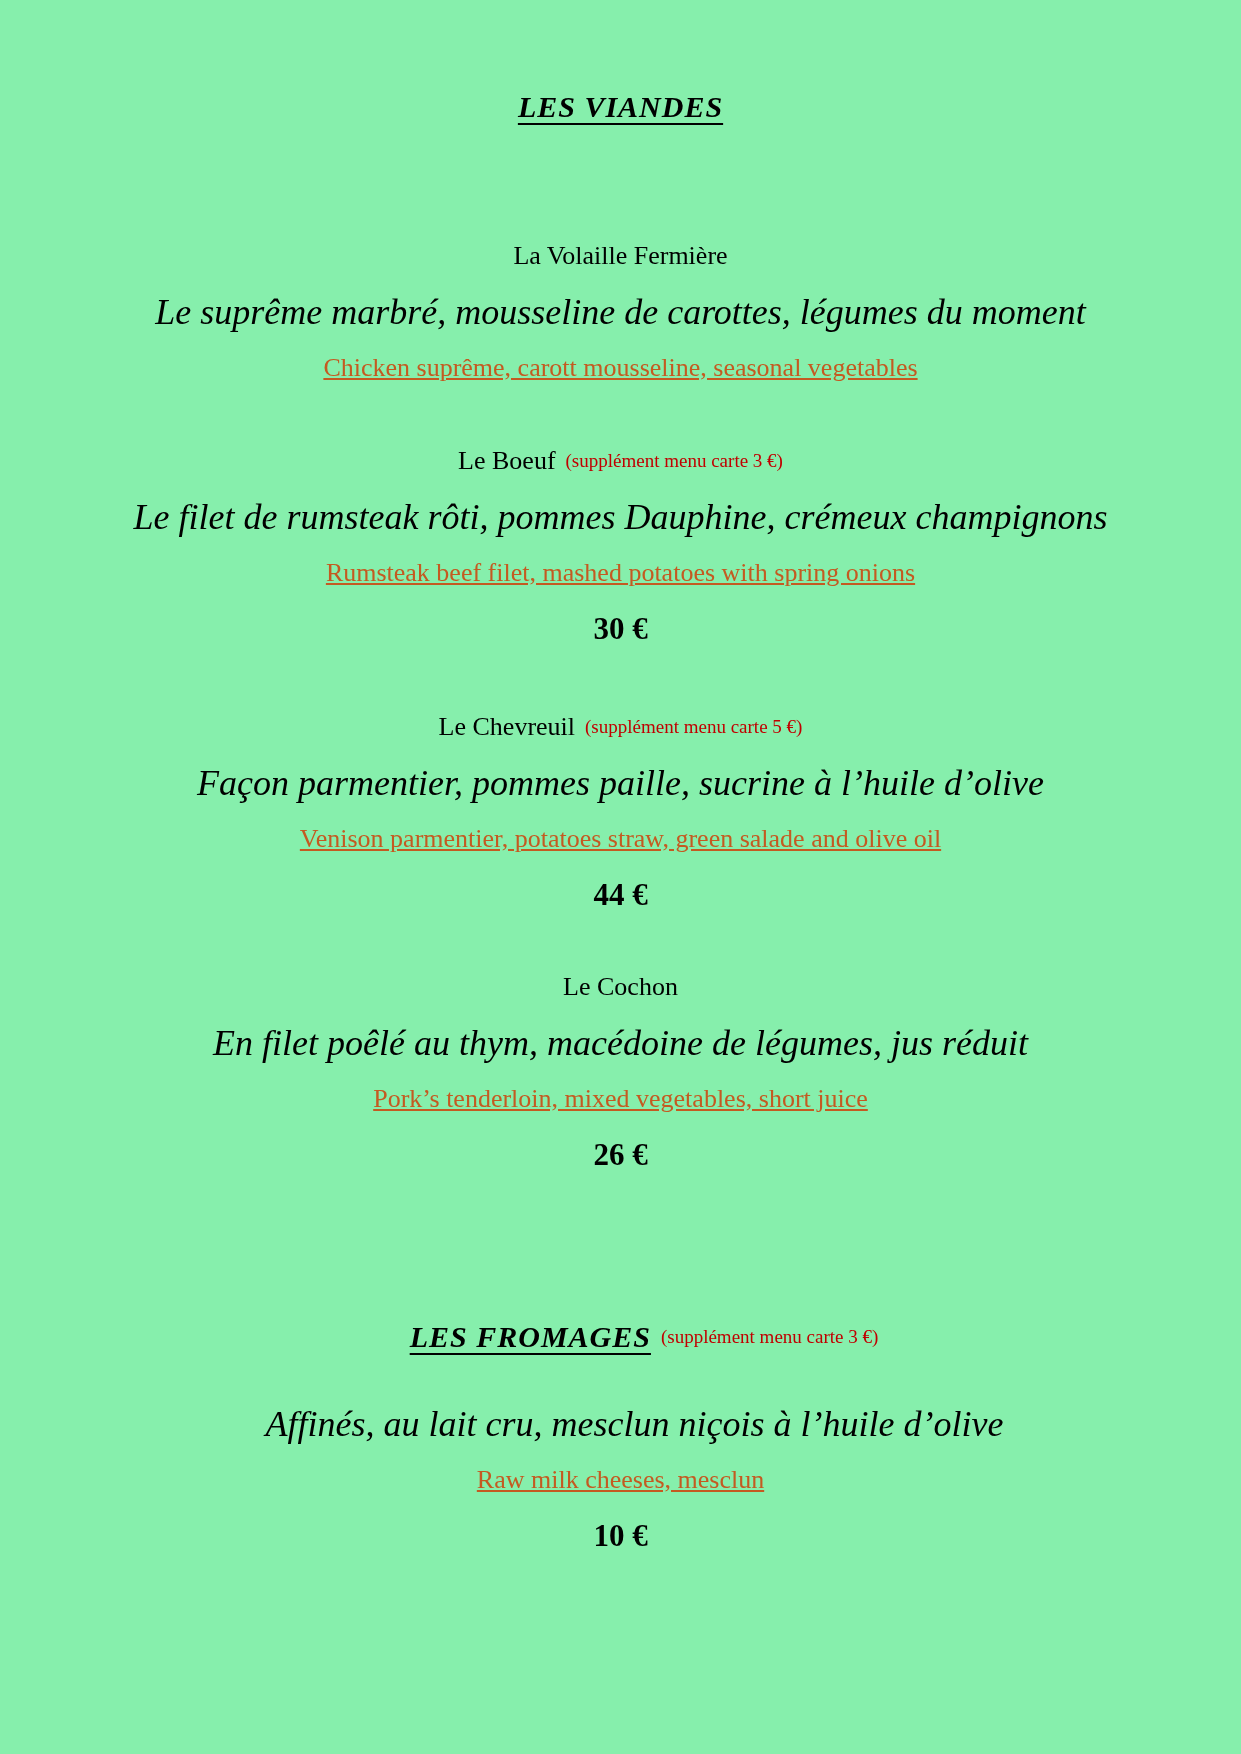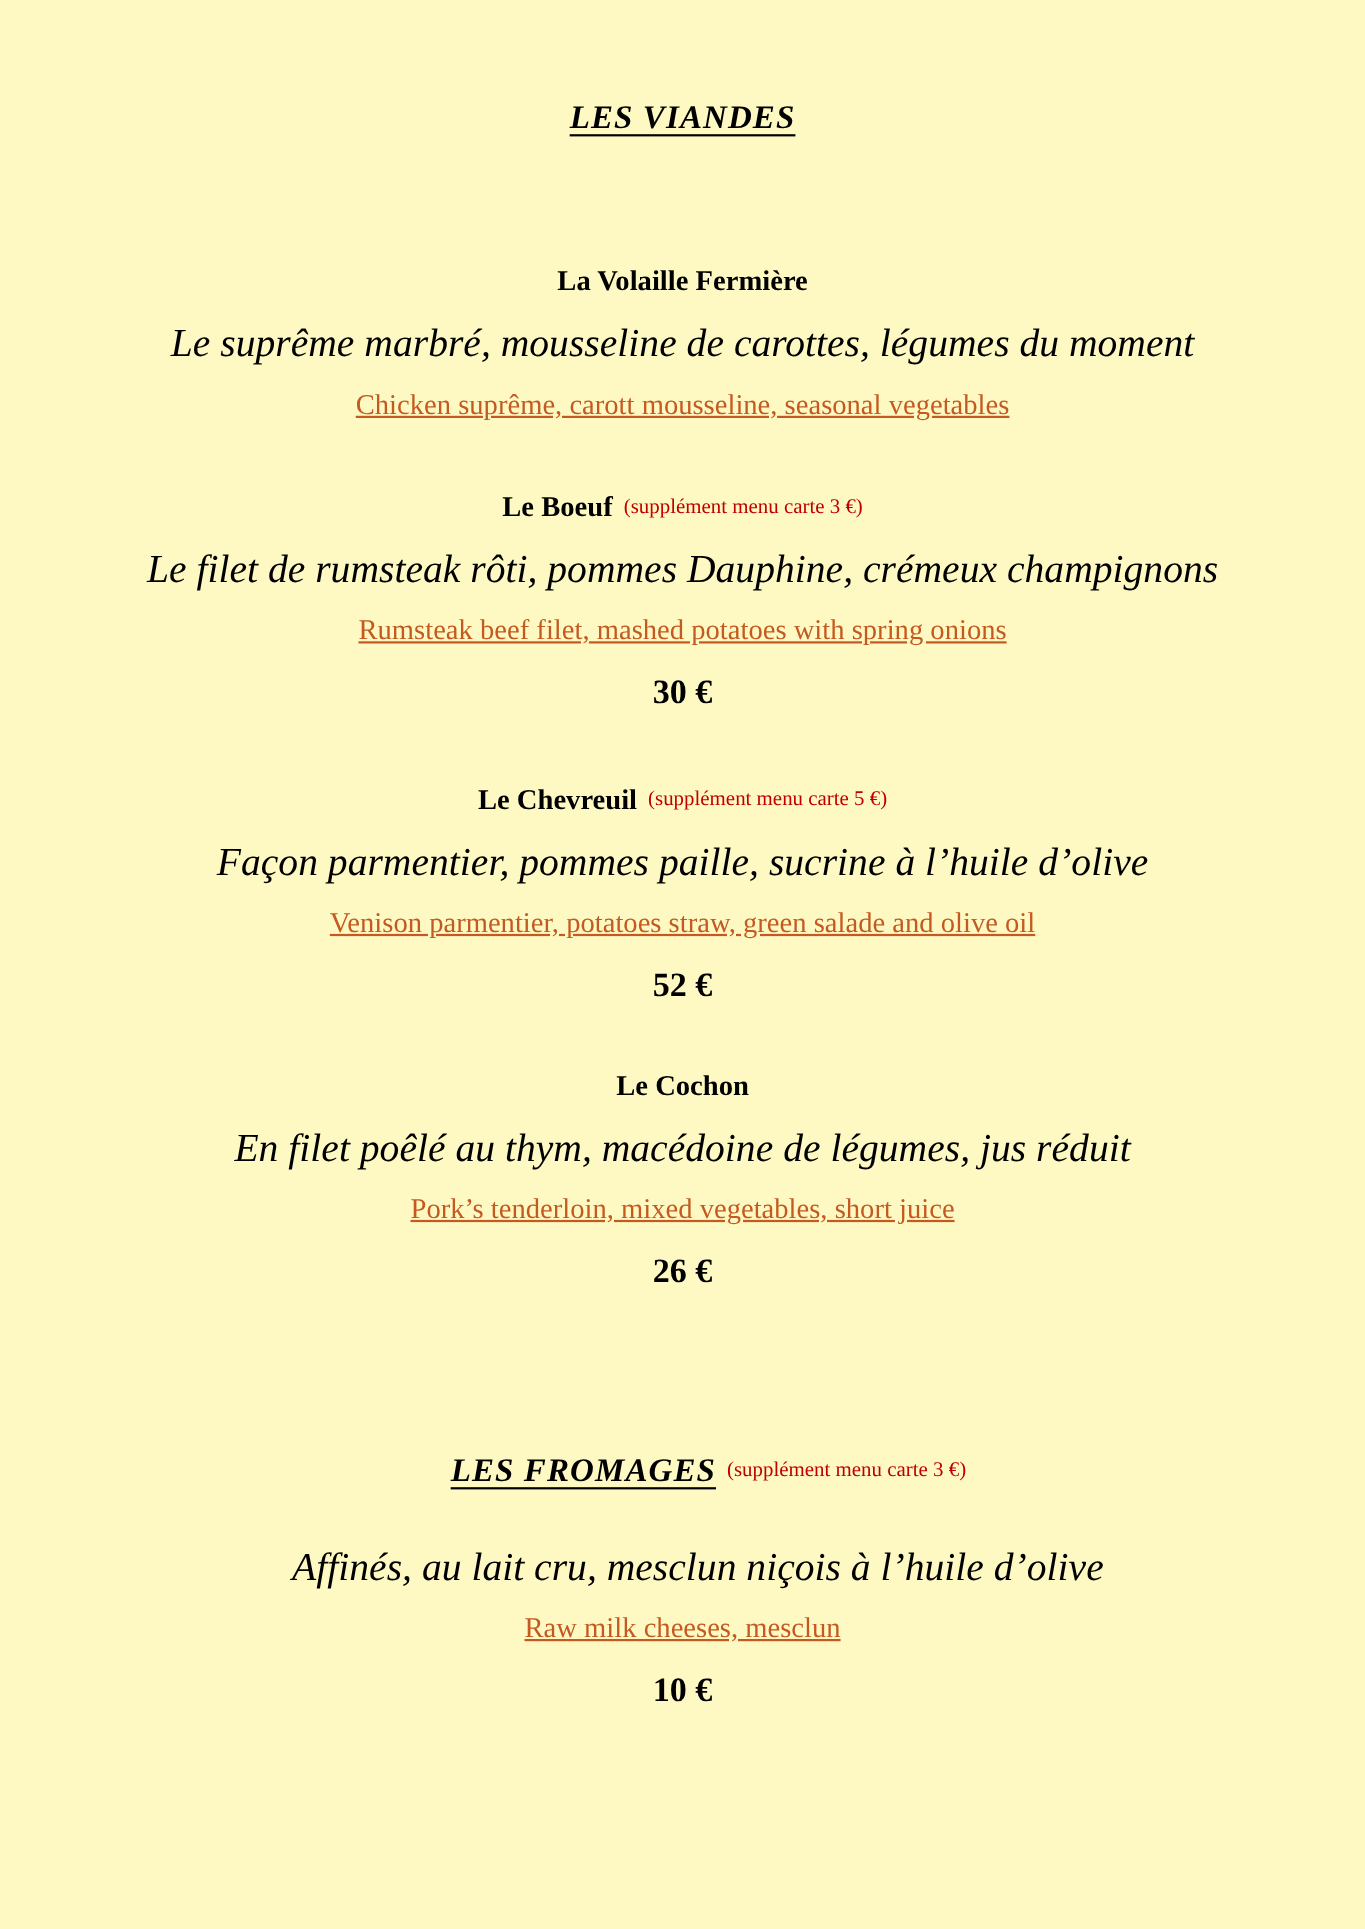--- a/index.html
+++ b/index.html
@@ -4,21 +4,21 @@
 <style>
   html, body {
     margin: 0;
     padding: 0;
     background: #ffffff;
   }
   .page {
     position: relative;
     width: 1241px;
     height: 1754px;
-    background: #fef9c3;
+    background: #86efac;
     font-family: "Liberation Serif", serif;
     color: #000000;
     overflow: hidden;
   }
   .content {
     width: 100%;
     text-align: center;
   }
   .line {
     height: 56px;
@@ -34,21 +34,21 @@
     font-size: 30px;
     font-weight: bold;
     font-style: italic;
     letter-spacing: 1px;
     text-decoration: underline;
     text-decoration-thickness: 2px;
     text-underline-offset: 6px;
   }
   .dish-name {
     font-size: 26px;
-    font-weight: bold;
+    font-weight: normal;
   }
   .supplement {
     font-size: 19px;
     color: #C00000;
     margin-left: 10px;
   }
   .supplement:empty { display: none; }
   .fr {
     font-size: 36px;
     font-style: italic;
@@ -99,21 +99,21 @@
       <div class="line price">30 €</div>
     </div>
 
     <div class="dish dish-chevreuil">
       <div class="line">
         <span class="dish-name">Le Chevreuil</span>
         <span class="supplement">(supplément menu carte 5 €)</span>
       </div>
       <div class="line fr">Façon parmentier, pommes paille, sucrine à l’huile d’olive</div>
       <div class="line en">Venison parmentier, potatoes straw, green salade and olive oil</div>
-      <div class="line price">52 €</div>
+      <div class="line price">44 €</div>
     </div>
 
     <div class="dish dish-cochon">
       <div class="line">
         <span class="dish-name">Le Cochon</span>
 
       </div>
       <div class="line fr">En filet poêlé au thym, macédoine de légumes, jus réduit</div>
       <div class="line en">Pork’s tenderloin, mixed vegetables, short juice</div>
       <div class="line price">26 €</div>

